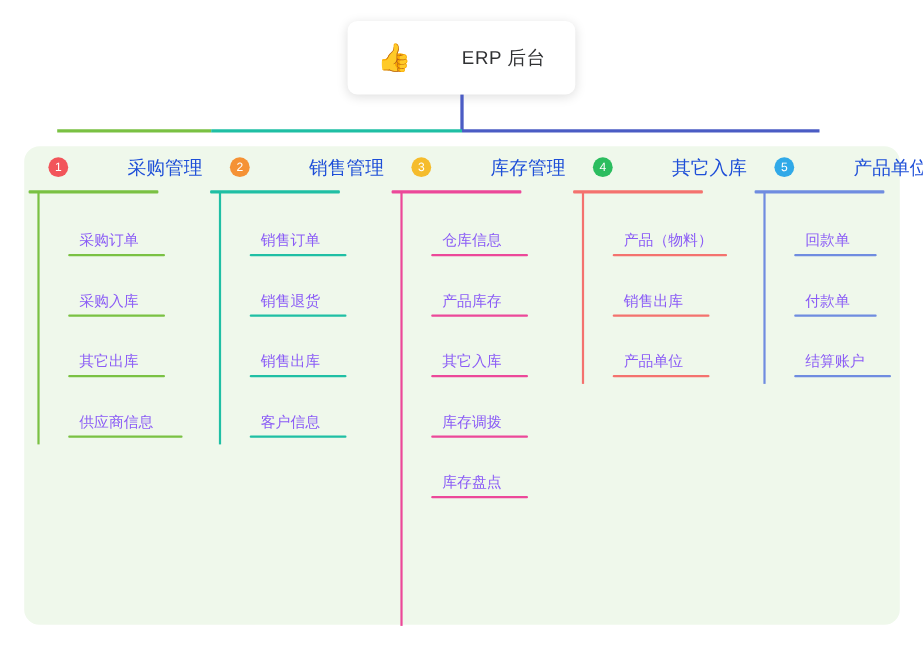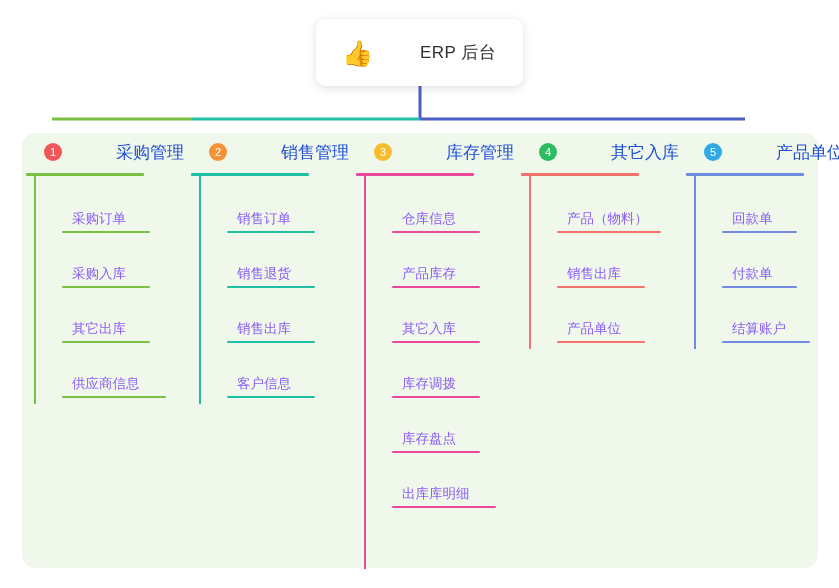--- a/index.html
+++ b/index.html
@@ -277,24 +277,20 @@
             <div class="leaf-underline" style="width: 88px; background: rgb(236, 72, 153);"></div>
           </div>
           <div class="leaf">
             <span class="leaf-label">库存调拨</span>
             <div class="leaf-underline" style="width: 88px; background: rgb(236, 72, 153);"></div>
           </div>
           <div class="leaf">
             <span class="leaf-label">库存盘点</span>
             <div class="leaf-underline" style="width: 88px; background: rgb(236, 72, 153);"></div>
           </div>
-          <div class="leaf">
-            <span class="leaf-label">出库库明细</span>
-            <div class="leaf-underline" style="width: 104px; background: rgb(236, 72, 153);"></div>
-          </div>
         </div>
       </div>
       <div class="column">
         <div class="col-head">
           <span class="badge" style="background: rgb(43, 189, 95);">4</span>
           <span class="col-title">其它入库</span>
         </div>
         <div class="col-rule" style="width: 118px; background: rgb(244, 114, 110);"></div>
         <div class="trunk" style="height: 175px; background: rgb(244, 114, 110);"></div>
         <div class="leaves">

